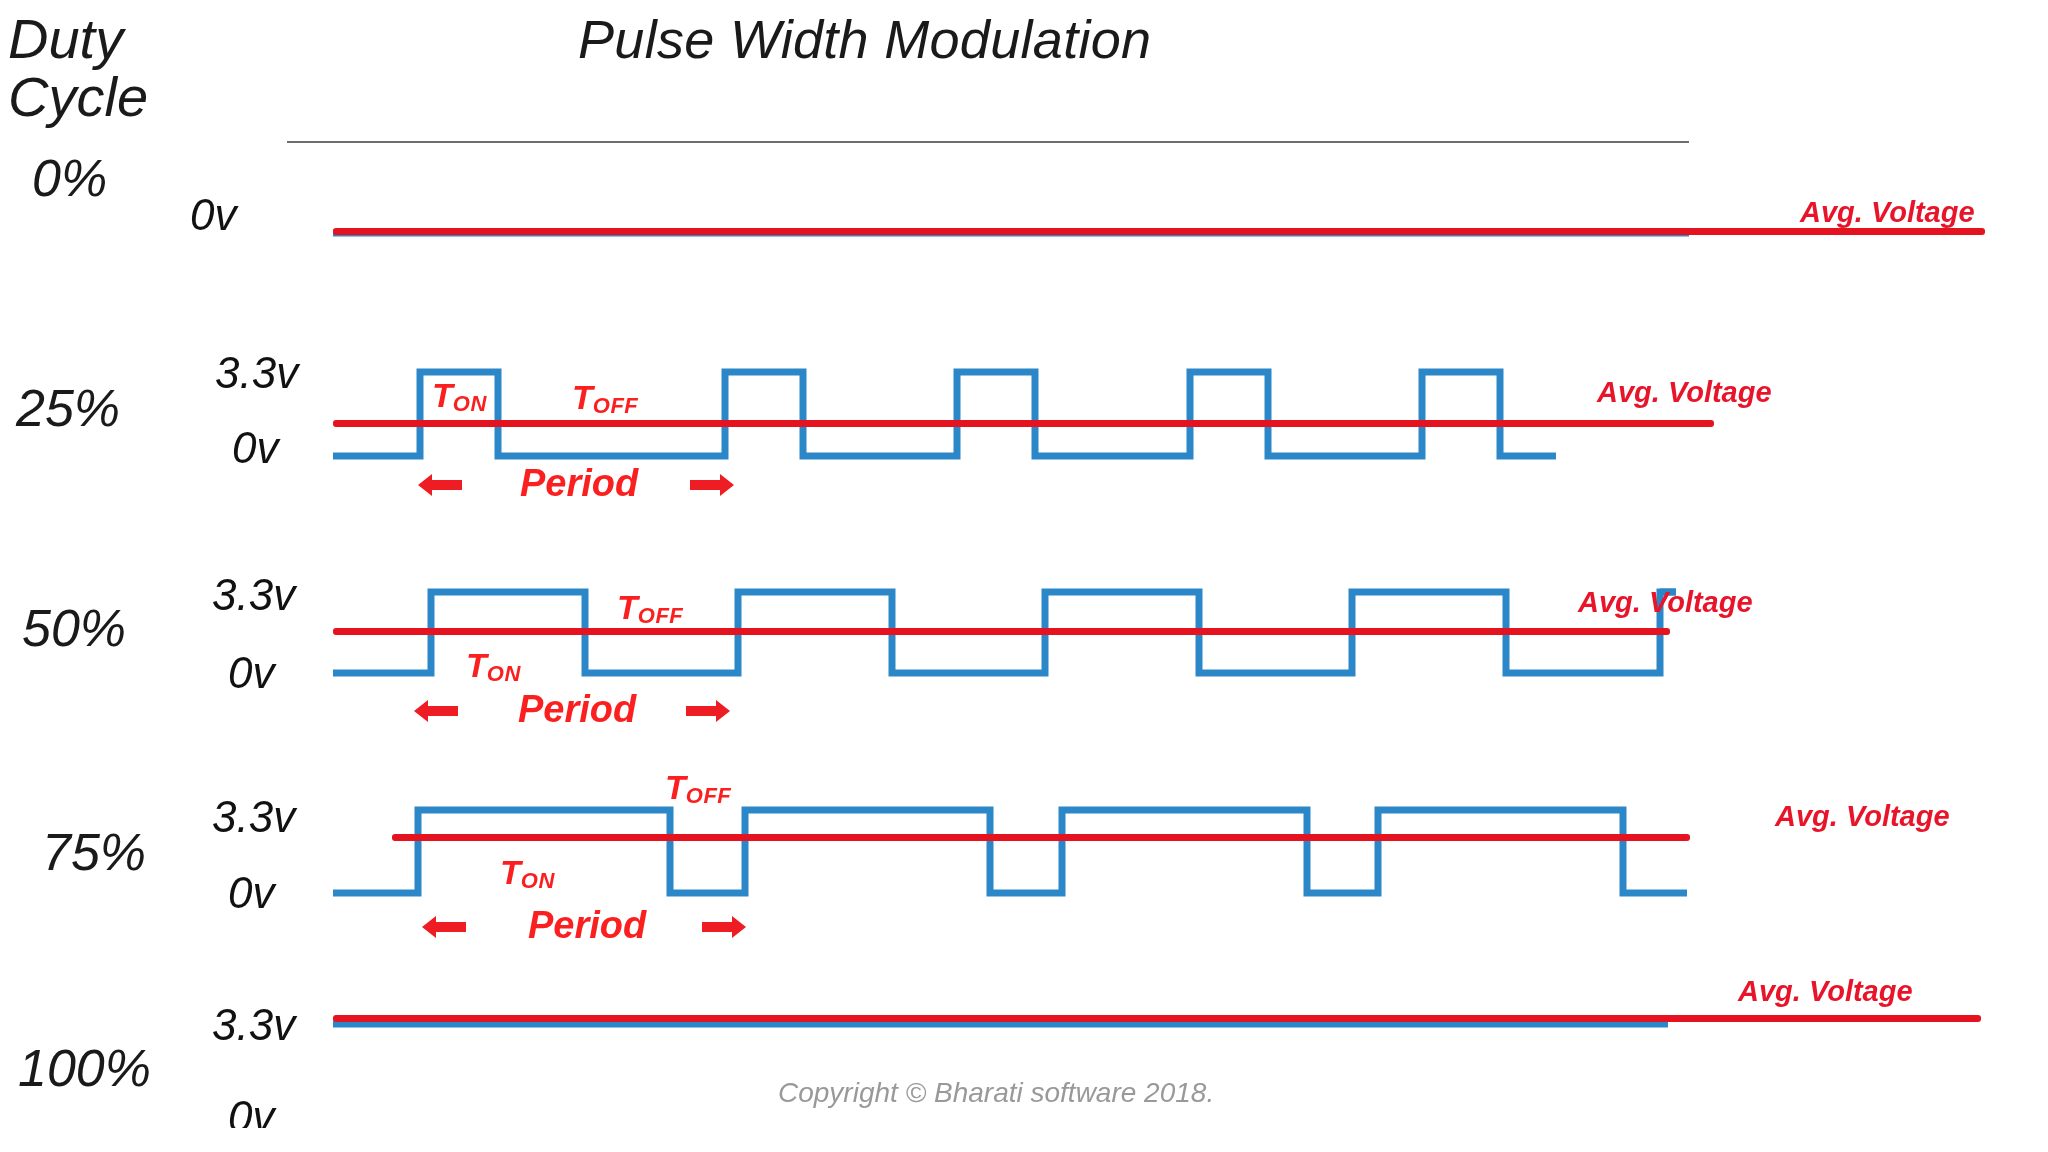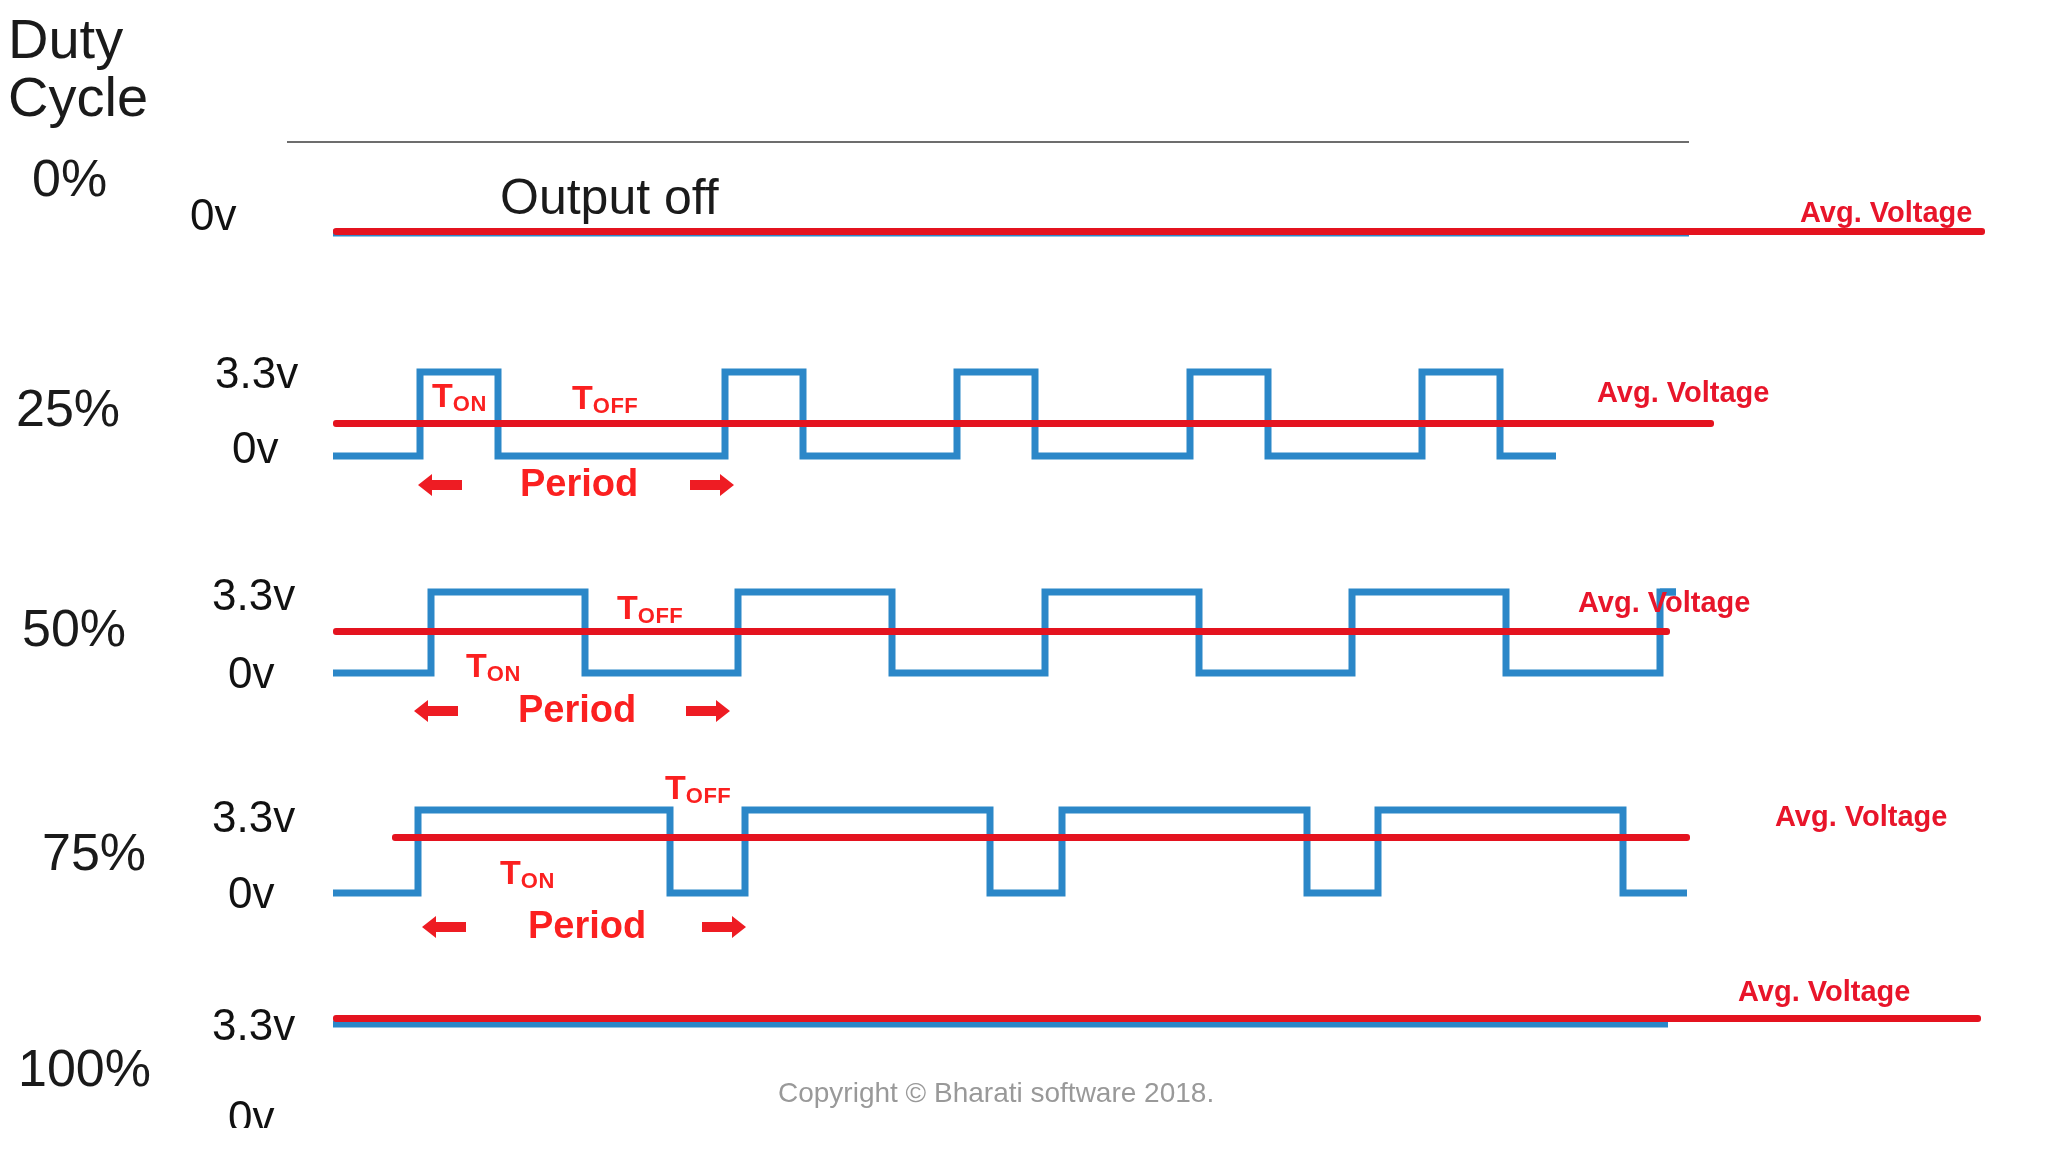--- a/index.html
+++ b/index.html
@@ -7,20 +7,21 @@
     padding: 0;
     background: #ffffff;
   }
   #stage {
     position: relative;
     width: 2048px;
     height: 1128px;
     background: #ffffff;
     overflow: hidden;
     font-family: "Liberation Sans", sans-serif;
+    font-style: italic;
   }
   
   .hdr-duty {
     position: absolute;
     left: 8px;
     top: 10px;
     font-size: 56px;
     line-height: 58px;
     color: #1a1a1a;
     font-family: "Liberation Sans", sans-serif;
@@ -116,30 +117,30 @@
     height: 30px;
   }
 </style>
 </head>
 <body>
 
 <div id="stage">
 
   <div class="hdr-duty">Duty
 Cycle</div>
+  <div class="title">Pulse Width Modulation</div>
 
   <div class="duty-pct" style="left:32px; top:148px;">0%</div>
   <div class="duty-pct" style="left:16px; top:378px;">25%</div>
   <div class="duty-pct" style="left:22px; top:598px;">50%</div>
   <div class="duty-pct" style="left:42px; top:822px;">75%</div>
   <div class="duty-pct" style="left:18px; top:1038px;">100%</div>
 
   <div class="grayline" style="left:287px; top:141px; width:1402px;"></div>
   <div class="vlabel" style="left:190px; top:190px; width:100px;">0v</div>
-  <div class="bigtext" style="left:500px; top:168px;">Output off</div>
 
   <svg class="wave" width="2048" height="1152">
     <polyline points="333,233 1689,233" fill="none" stroke="#2b87c8" stroke-width="7"></polyline>
   </svg>
   <div class="redline" style="left:333px; top:228px; width:1652px;"></div>
   <div class="avgv" style="left:1800px; top:196px;">Avg. Voltage</div>
 
   <div class="vlabel" style="left:215px; top:348px; width:120px;">3.3v</div>
   <div class="vlabel" style="left:232px; top:423px; width:103px;">0v</div>
   <svg class="wave" width="2048" height="1152">

